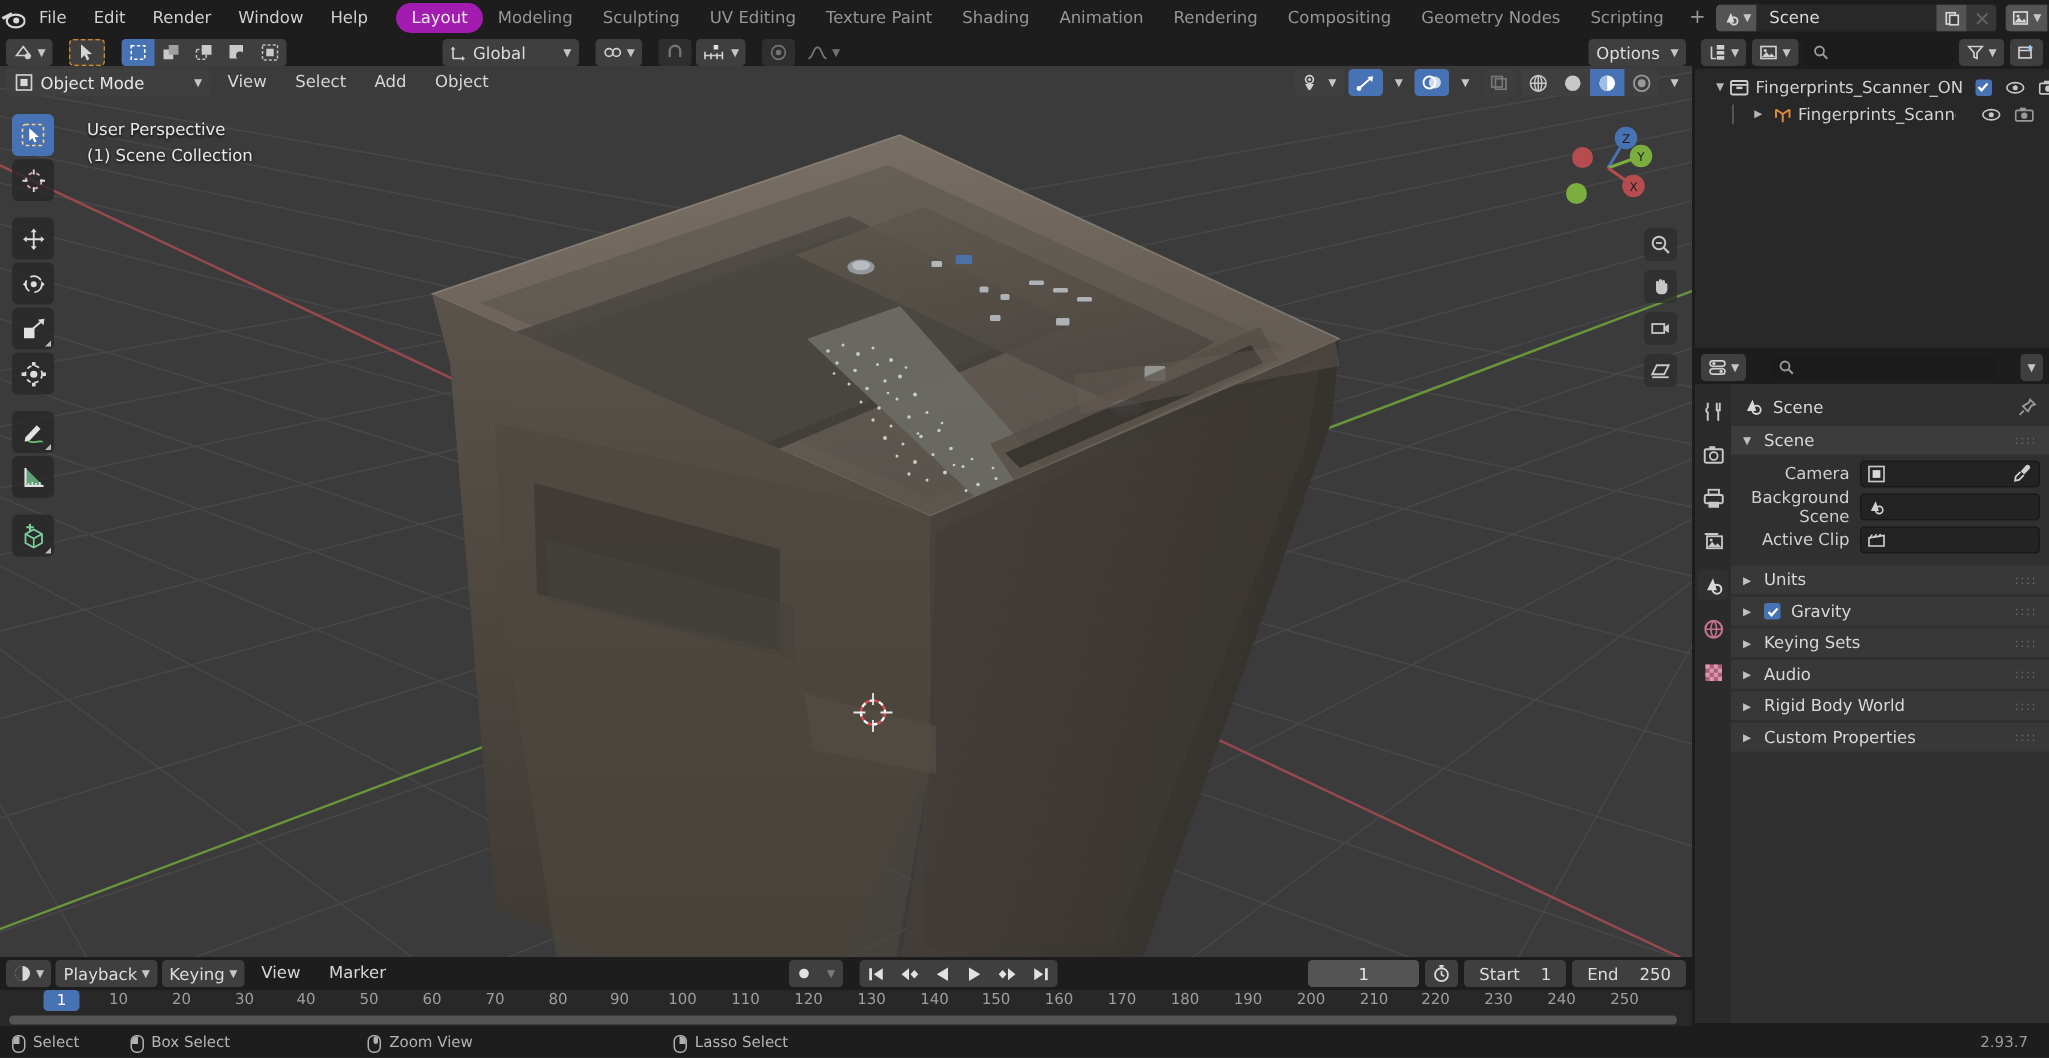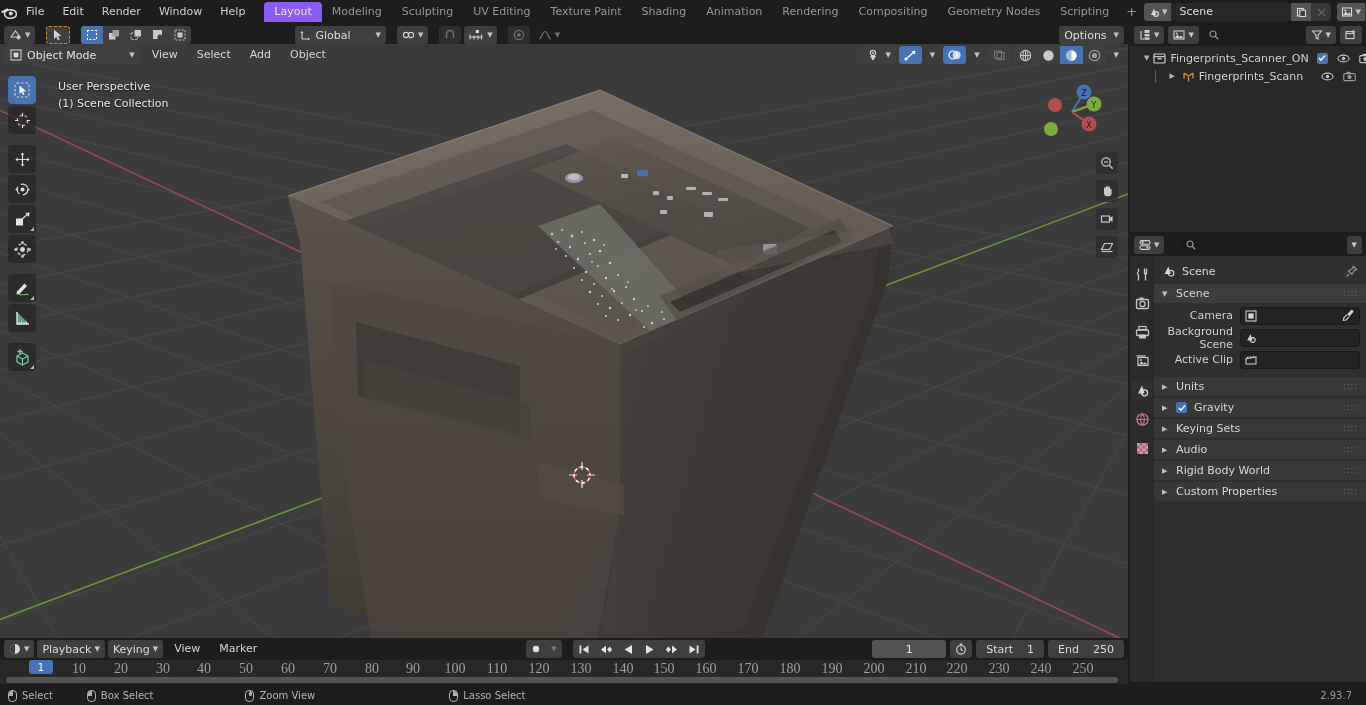--- a/index.html
+++ b/index.html
@@ -21,21 +21,21 @@
   .blender-logo { width:26px; height:24px; display:flex; align-items:center; justify-content:center; }
   .menu-item {
     padding:0 9px; height:18px; line-height:18px; color:#d0d0d0; font-size:11px; border-radius:3px;
     cursor:default; white-space:nowrap;
   }
   .ws-tabs { display:flex; align-items:center; margin-left:10px; height:24px; }
   .ws-tab {
     padding:0 10px; height:20px; line-height:20px; font-size:11px; color:#969696;
     border-radius:4px 4px 0 0; white-space:nowrap; position:relative; cursor:default;
   }
-  .ws-tab.active { background:#8b5cf6; color:#e8e8e8; }
+  .ws-tab.active { background:#a21caf; color:#e8e8e8;border-radius:10px; }
   .ws-add { color:#999; padding:0 7px; font-size:13px; line-height:20px; }
 
   .topbar-right { margin-left:auto; display:flex; align-items:center; gap:6px; padding-right:4px; }
   .id-selector {
     display:flex; align-items:center; background:#282828; border-radius:3px; height:18px; overflow:hidden;
   }
   .id-icon-btn {
     background:#545454; height:18px; padding:0 4px; display:flex; align-items:center; gap:2px; border-radius:3px 0 0 3px;
   }
   .id-name { background:#282828; height:18px; line-height:18px; padding:0 8px; min-width:120px; font-size:11px; color:#dcdcdc; }
@@ -141,21 +141,21 @@
 
   
   .timeline { position:absolute; left:0; top:638px; width:1128px; height:46px; background:#282828; }
   .tl-header { height:22px; background:#1d1d1d; display:flex; align-items:center; gap:3px; padding:0 4px; }
   .tl-right { margin-left:auto; display:flex; align-items:center; gap:4px; }
   .num-field { background:#545454; border-radius:3px; height:18px; min-width:74px; display:flex;
     align-items:center; justify-content:center; font-size:11px; color:#e6e6e6; }
   .se-field { background:#3f3f3f; border-radius:3px; height:18px; display:flex; align-items:center;
     gap:14px; padding:0 10px; font-size:11px; color:#dcdcdc; }
   .tl-ruler { position:relative; height:16px; background:#282828; }
-  .tick { position:absolute; top:1px; font-size:14px; color:#9d9d9d; transform:translateX(-50%);font-family:Liberation Serif, serif; }
+  .tick { position:absolute; top:1px; font-size:10px; color:#9d9d9d; transform:translateX(-50%); }
   .playhead { position:absolute; top:0px; height:14px; background:#4772b3; border-radius:3px;
     color:#fff; font-size:10px; display:flex; align-items:center; justify-content:center; width:24px; transform:translateX(-50%); }
   .tl-scroll { position:absolute; left:6px; right:10px; bottom:1px; height:6px; background:#545454; border-radius:3px; }
 
   
   .statusbar {
     position:absolute; left:0; top:686px; width:1366px; height:19px; background:#1d1d1d;
     display:flex; align-items:center; padding:0 8px; gap:0px; font-size:10px; color:#b4b4b4;
   }
   .sb-item { display:flex; align-items:center; gap:5px; margin-right:34px; }

